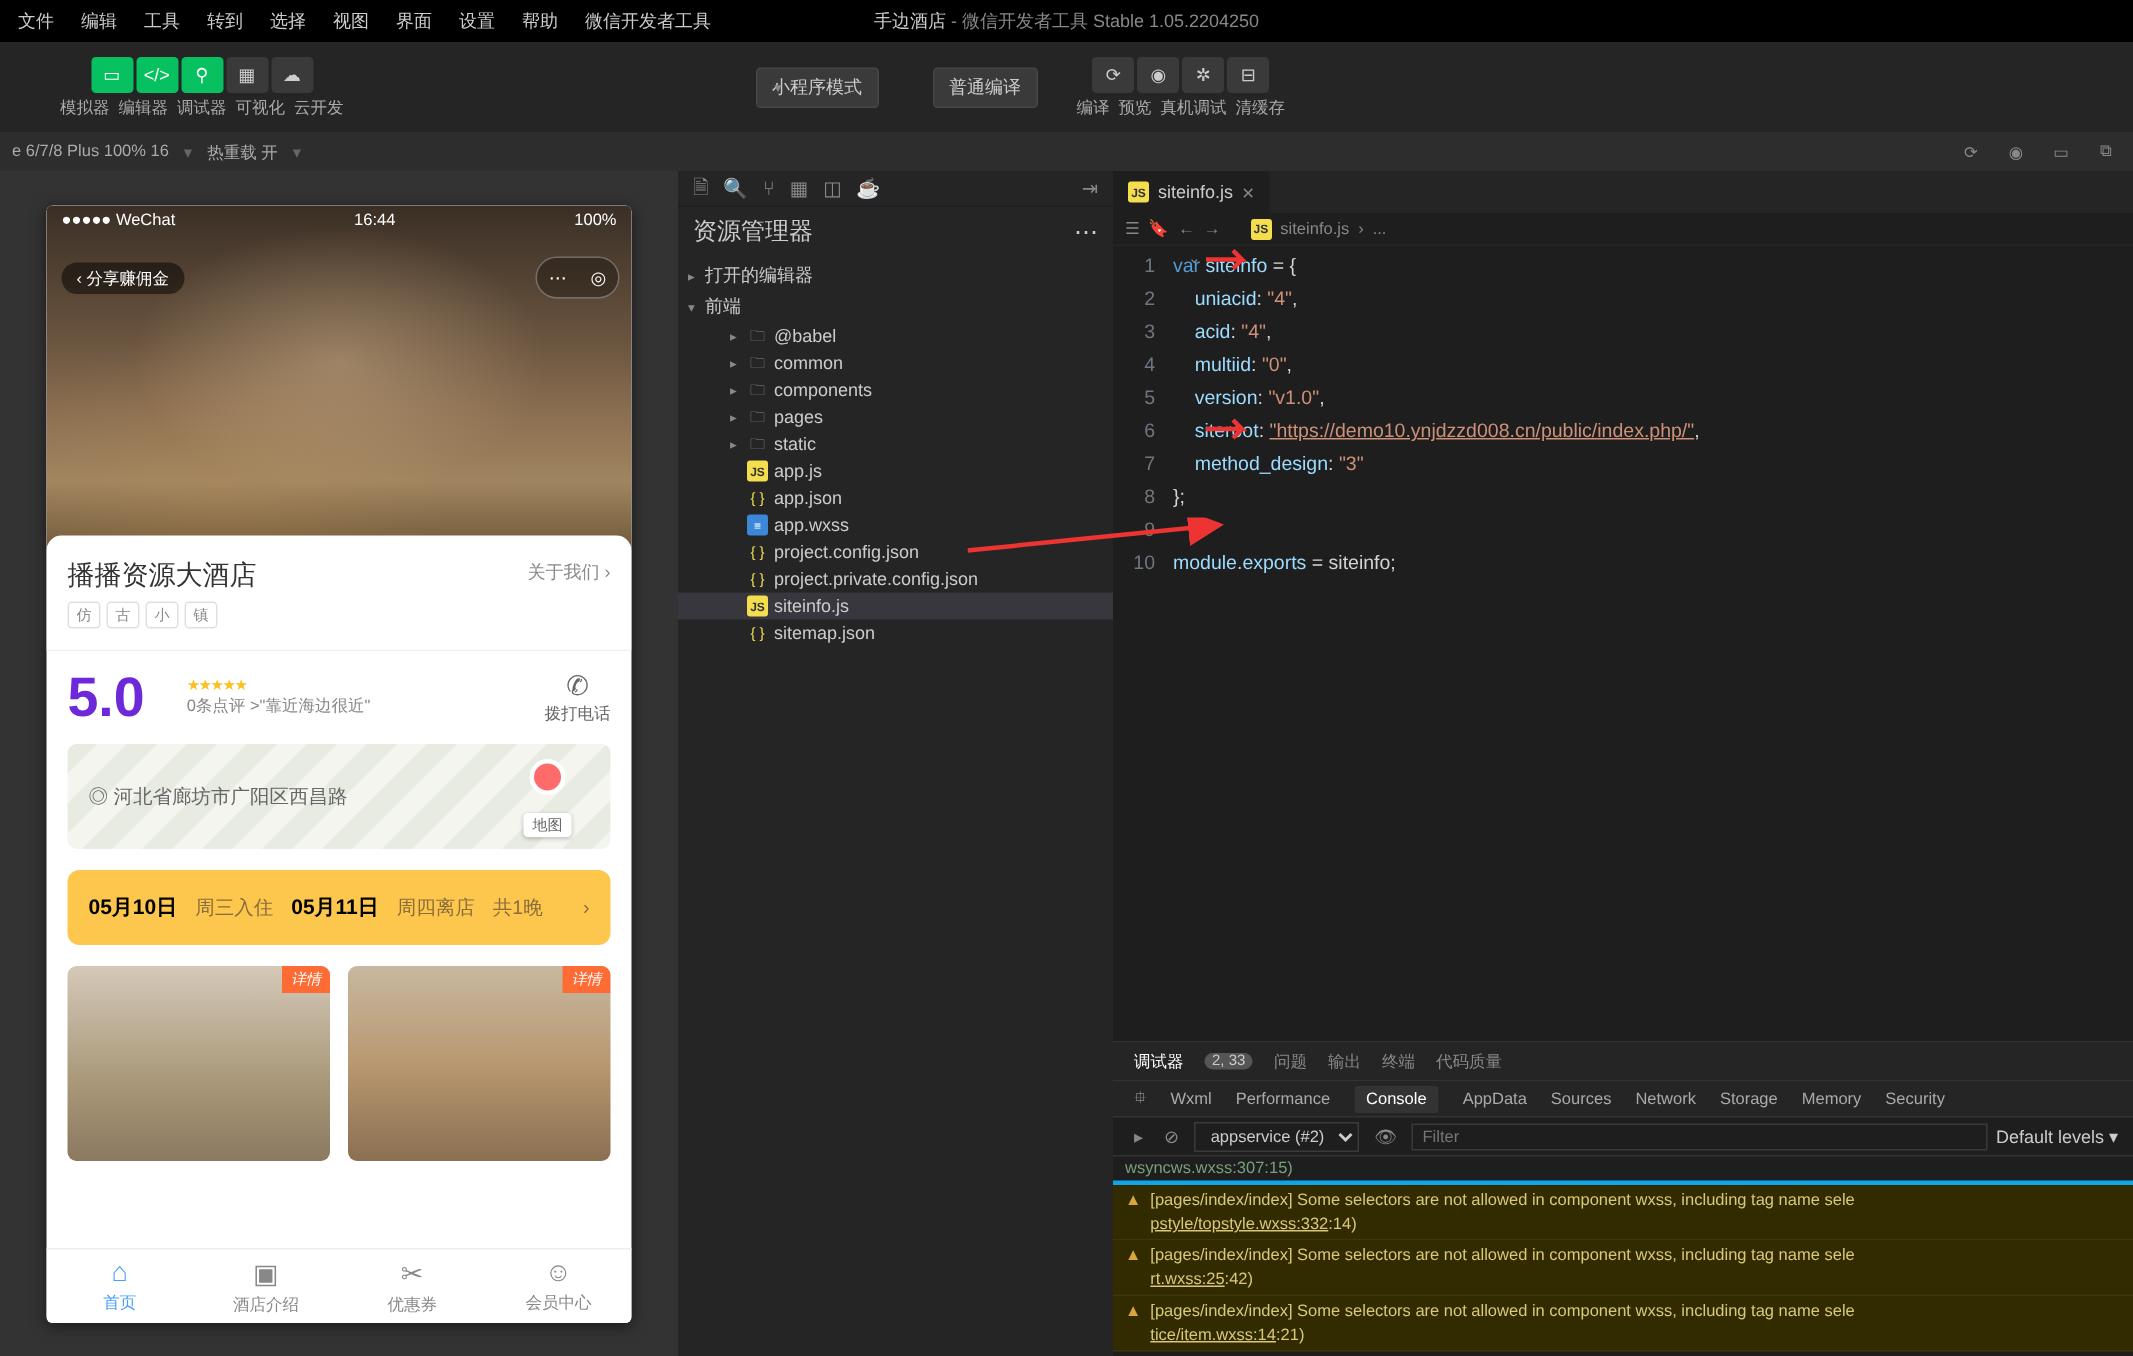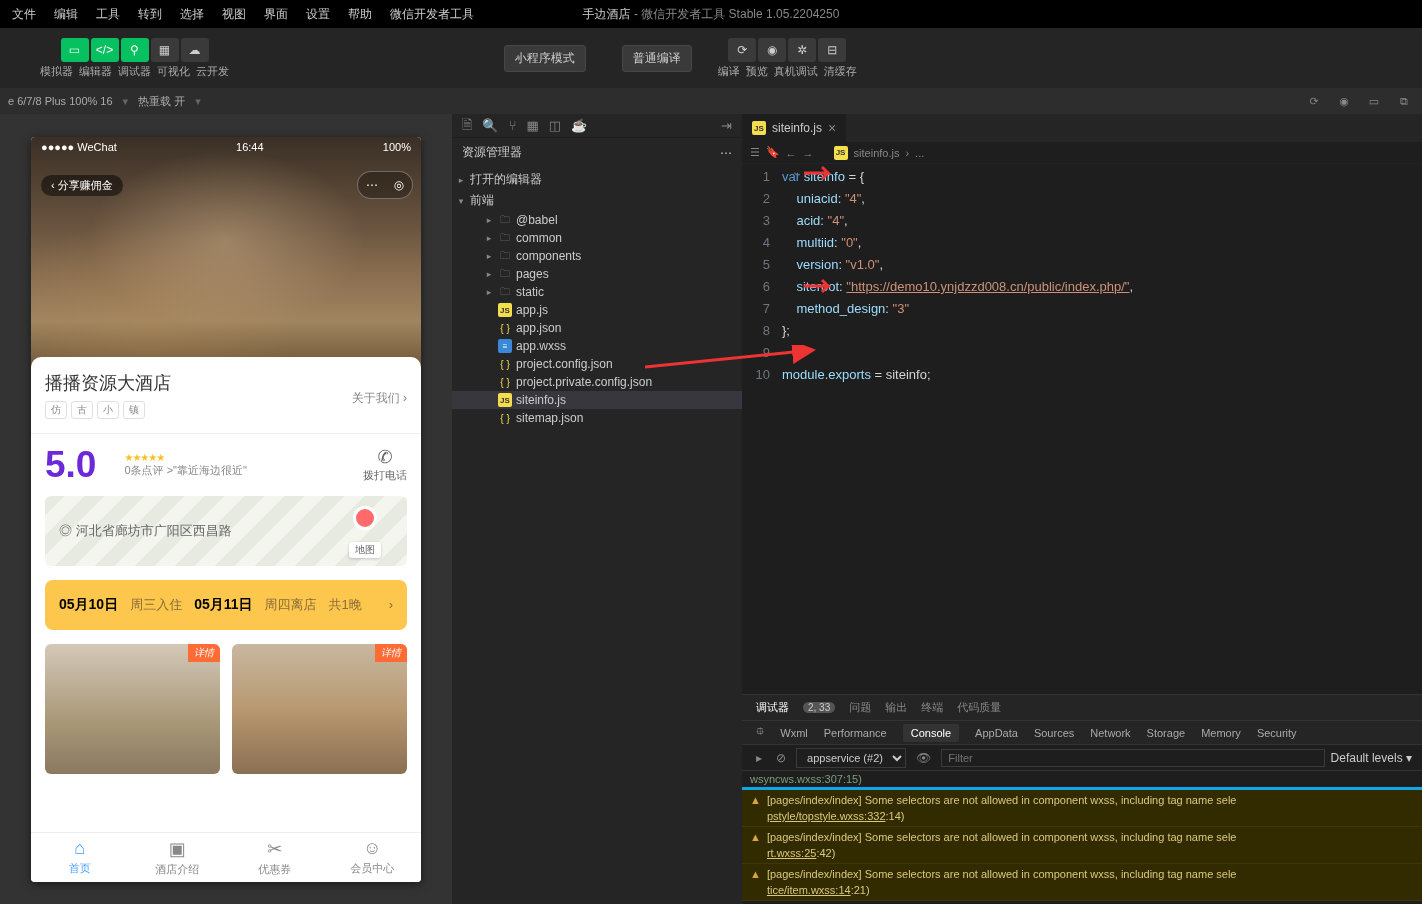--- a/index.html
+++ b/index.html
@@ -35,21 +35,21 @@
 .phone { width: 390px; height: 745px; background: #fff; border-radius: 4px; overflow: hidden; position: relative; box-shadow: 0 2px 10px rgba(0,0,0,0.5); }
 .status-bar { height: 20px; display: flex; align-items: center; justify-content: space-between; padding: 0 10px; font-size: 11px; color: #fff; position: absolute; top: 0; left: 0; right: 0; z-index: 5; }
 .hero-img { height: 230px; background: linear-gradient(180deg, #3a2f25 0%, #6b5540 40%, #8a6e50 60%, #a08560 80%, #705838 100%); position: relative; }
 .hero-img::before { content: ""; position: absolute; inset: 0; background: radial-gradient(ellipse at 50% 45%, rgba(220,190,150,0.4) 0%, transparent 50%), radial-gradient(ellipse at 30% 80%, rgba(180,140,90,0.3) 0%, transparent 40%); }
 .share-btn { position: absolute; top: 38px; left: 10px; background: rgba(0,0,0,0.5); color: #fff; border-radius: 12px; padding: 3px 10px; font-size: 11px; }
 .capsule { position: absolute; top: 34px; right: 8px; display: flex; gap: 4px; }
 .cap { width: 28px; height: 28px; border-radius: 14px; background: rgba(0,0,0,0.3); border: 1px solid rgba(255,255,255,0.3); display: flex; align-items: center; justify-content: center; color: #fff; }
 .cap.double { width: 56px; justify-content: space-around; }
 .hotel-card { background: #fff; padding: 14px; margin-top: -10px; border-radius: 10px 10px 0 0; position: relative; }
 .hotel-name { font-size: 18px; color: #333; font-weight: 500; }
-.about-link { position: absolute; right: 14px; top: 33px; font-size: 12px; color: #888; }
+.about-link { position: absolute; right: 14px; top: 16px; font-size: 12px; color: #888; }
 .tags { display: flex; gap: 4px; margin-top: 6px; }
 .tag { border: 1px solid #e0e0e0; color: #888; font-size: 10px; padding: 1px 5px; border-radius: 3px; }
 .rating-row { display: flex; align-items: center; padding: 10px 14px; border-top: 1px solid #f0f0f0; }
 .rating-score { font-size: 37px; font-weight: bold; color: #6d28d9; margin-right: 28px; }
 .rating-info { flex: 1; font-size: 11px; color: #888; }
 .stars { color: #fbbf24; font-size: 10px; letter-spacing: -1px; }
 .phone-btn { text-align: center; color: #666; font-size: 11px; }
 .phone-icon { font-size: 18px; display: block; }
 .address-card { margin: 0 14px; height: 70px; background: #f5f5f0; border-radius: 6px; display: flex; align-items: center; padding: 0 14px; position: relative; overflow: hidden; }
 .address-card::before { content: ""; position: absolute; inset: 0; background: linear-gradient(135deg, rgba(200,210,190,0.3) 25%, transparent 25%, transparent 50%, rgba(200,210,190,0.3) 50%, rgba(200,210,190,0.3) 75%, transparent 75%); background-size: 40px 40px; }
@@ -68,21 +68,21 @@
 .tabbar { position: absolute; bottom: 0; left: 0; right: 0; height: 50px; background: #fff; border-top: 1px solid #eee; display: flex; }
 .tab { flex: 1; display: flex; flex-direction: column; align-items: center; justify-content: center; gap: 2px; font-size: 11px; color: #888; }
 .tab.active { color: #4a9eff; }
 .tab-icon { font-size: 18px; }
 
 
 .explorer-col { width: 290px; background: #252526; display: flex; flex-direction: column; }
 .explorer-toolbar { height: 24px; display: flex; align-items: center; gap: 10px; padding: 0 10px; color: #888; border-bottom: 1px solid #1e1e1e; }
 .explorer-toolbar .ico { cursor: pointer; font-size: 13px; }
 .explorer-toolbar .spacer { flex: 1; }
-.explorer-header { padding: 6px 10px; color: #ccc; font-size: 12px; display: flex; justify-content: space-between; align-items: center; }
+.explorer-header { padding: 6px 10px; color: #ccc; font-size: 16px; display: flex; justify-content: space-between; align-items: center; }
 .tree { padding: 2px 0; font-size: 12px; }
 .tree-row { display: flex; align-items: center; gap: 4px; padding: 2px 4px; cursor: pointer; color: #ccc; }
 .tree-row.selected { background: #37373d; }
 .tree-row .indent { display: inline-block; }
 .tree-row .tw { width: 10px; text-align: center; color: #888; font-size: 9px; }
 .file-ico { width: 14px; height: 14px; display: inline-flex; align-items: center; justify-content: center; font-size: 10px; border-radius: 2px; }
 .file-ico.folder { color: #888; }
 .file-ico.js { background: #f5de4e; color: #333; font-weight: bold; font-size: 8px; }
 .file-ico.json { color: #f5de4e; }
 .file-ico.wxss { background: #3b88d8; color: #fff; font-size: 8px; }

